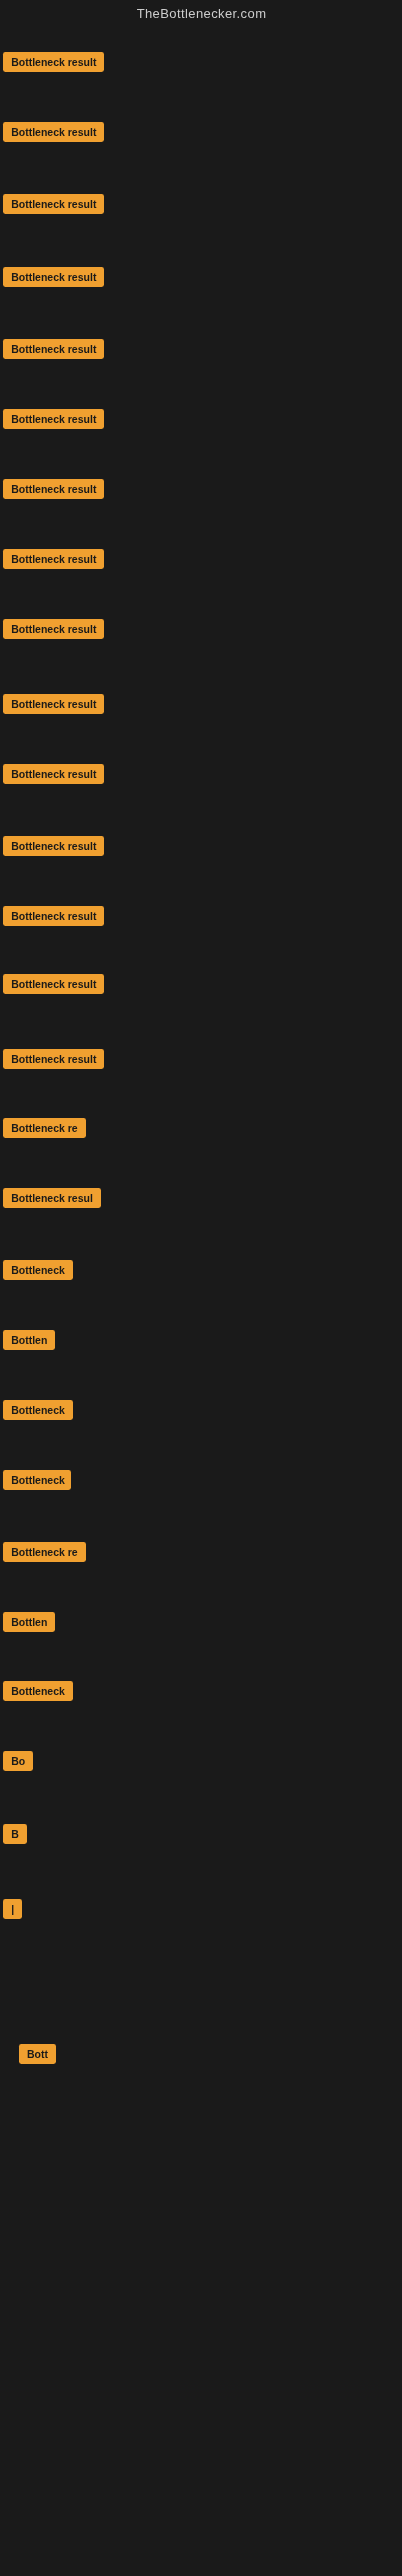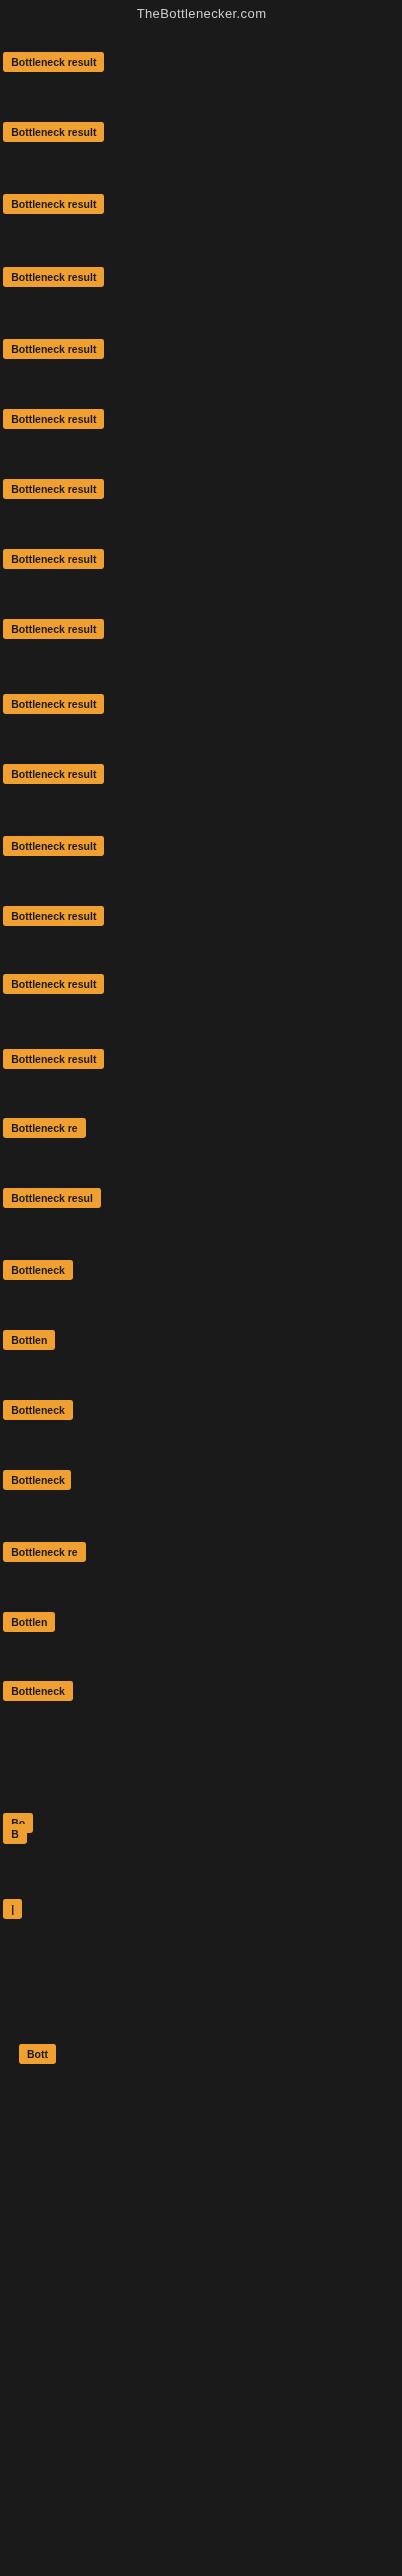--- a/index.html
+++ b/index.html
@@ -59,18 +59,18 @@
     <div style="position: absolute; top: 1018px; left: 3.2px;"><span class="bottleneck-badge" style="max-width: 101px;">Bottleneck result</span></div>
     <div style="position: absolute; top: 1087px; left: 3.2px;"><span class="bottleneck-badge" style="max-width: 87px;">Bottleneck re</span></div>
     <div style="position: absolute; top: 1157px; left: 3.2px;"><span class="bottleneck-badge" style="max-width: 101px;">Bottleneck resul</span></div>
     <div style="position: absolute; top: 1229px; left: 3.2px;"><span class="bottleneck-badge" style="max-width: 74px;">Bottleneck</span></div>
     <div style="position: absolute; top: 1299px; left: 3.2px;"><span class="bottleneck-badge" style="max-width: 64px;">Bottlen</span></div>
     <div style="position: absolute; top: 1369px; left: 3.2px;"><span class="bottleneck-badge" style="max-width: 74px;">Bottleneck</span></div>
     <div style="position: absolute; top: 1439px; left: 3.2px;"><span class="bottleneck-badge" style="max-width: 68px;">Bottleneck</span></div>
     <div style="position: absolute; top: 1511px; left: 3.2px;"><span class="bottleneck-badge" style="max-width: 87px;">Bottleneck re</span></div>
     <div style="position: absolute; top: 1581px; left: 3.2px;"><span class="bottleneck-badge" style="max-width: 58px;">Bottlen</span></div>
     <div style="position: absolute; top: 1650px; left: 3.2px;"><span class="bottleneck-badge" style="max-width: 74px;">Bottleneck</span></div>
-    <div style="position: absolute; top: 1782px; left: 3.2px;"><span class="bottleneck-badge" style="max-width: 35px;">Bo</span></div>
+    <div style="position: absolute; top: 1720px; left: 3.2px;"><span class="bottleneck-badge" style="max-width: 35px;">Bo</span></div>
     <div style="position: absolute; top: 1793px; left: 3.2px;"><span class="bottleneck-badge" style="max-width: 27px;">B</span></div>
     <div style="position: absolute; top: 1868px; left: 3.2px;"><span class="bottleneck-badge" style="max-width: 21px;">|</span></div>
     <div style="position: absolute; top: 2013px; left: 19px;"><span class="bottleneck-badge" style="max-width: 42px;">Bott</span></div>
   </div>
 
 
 </body></html>

